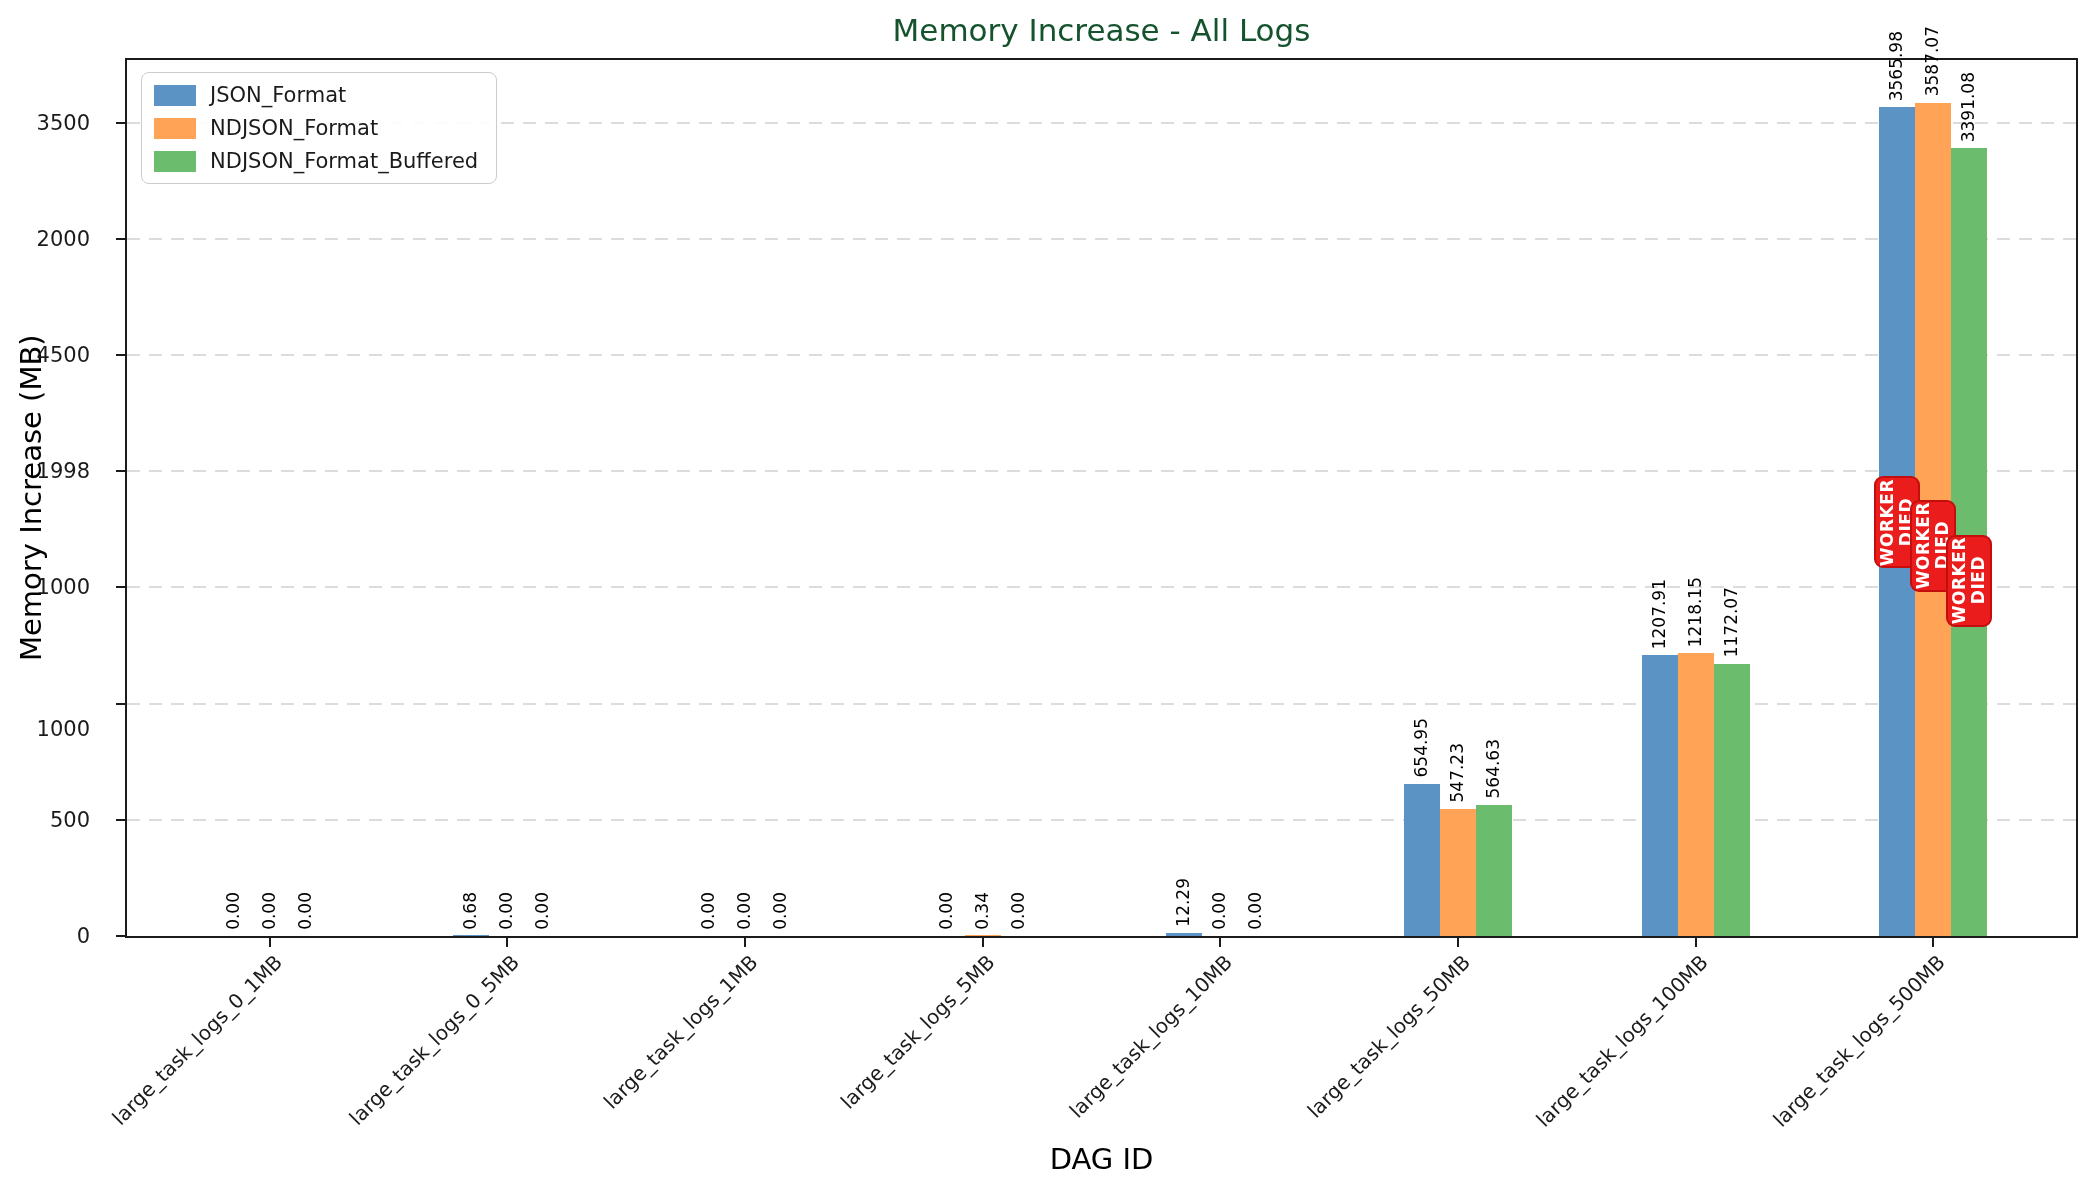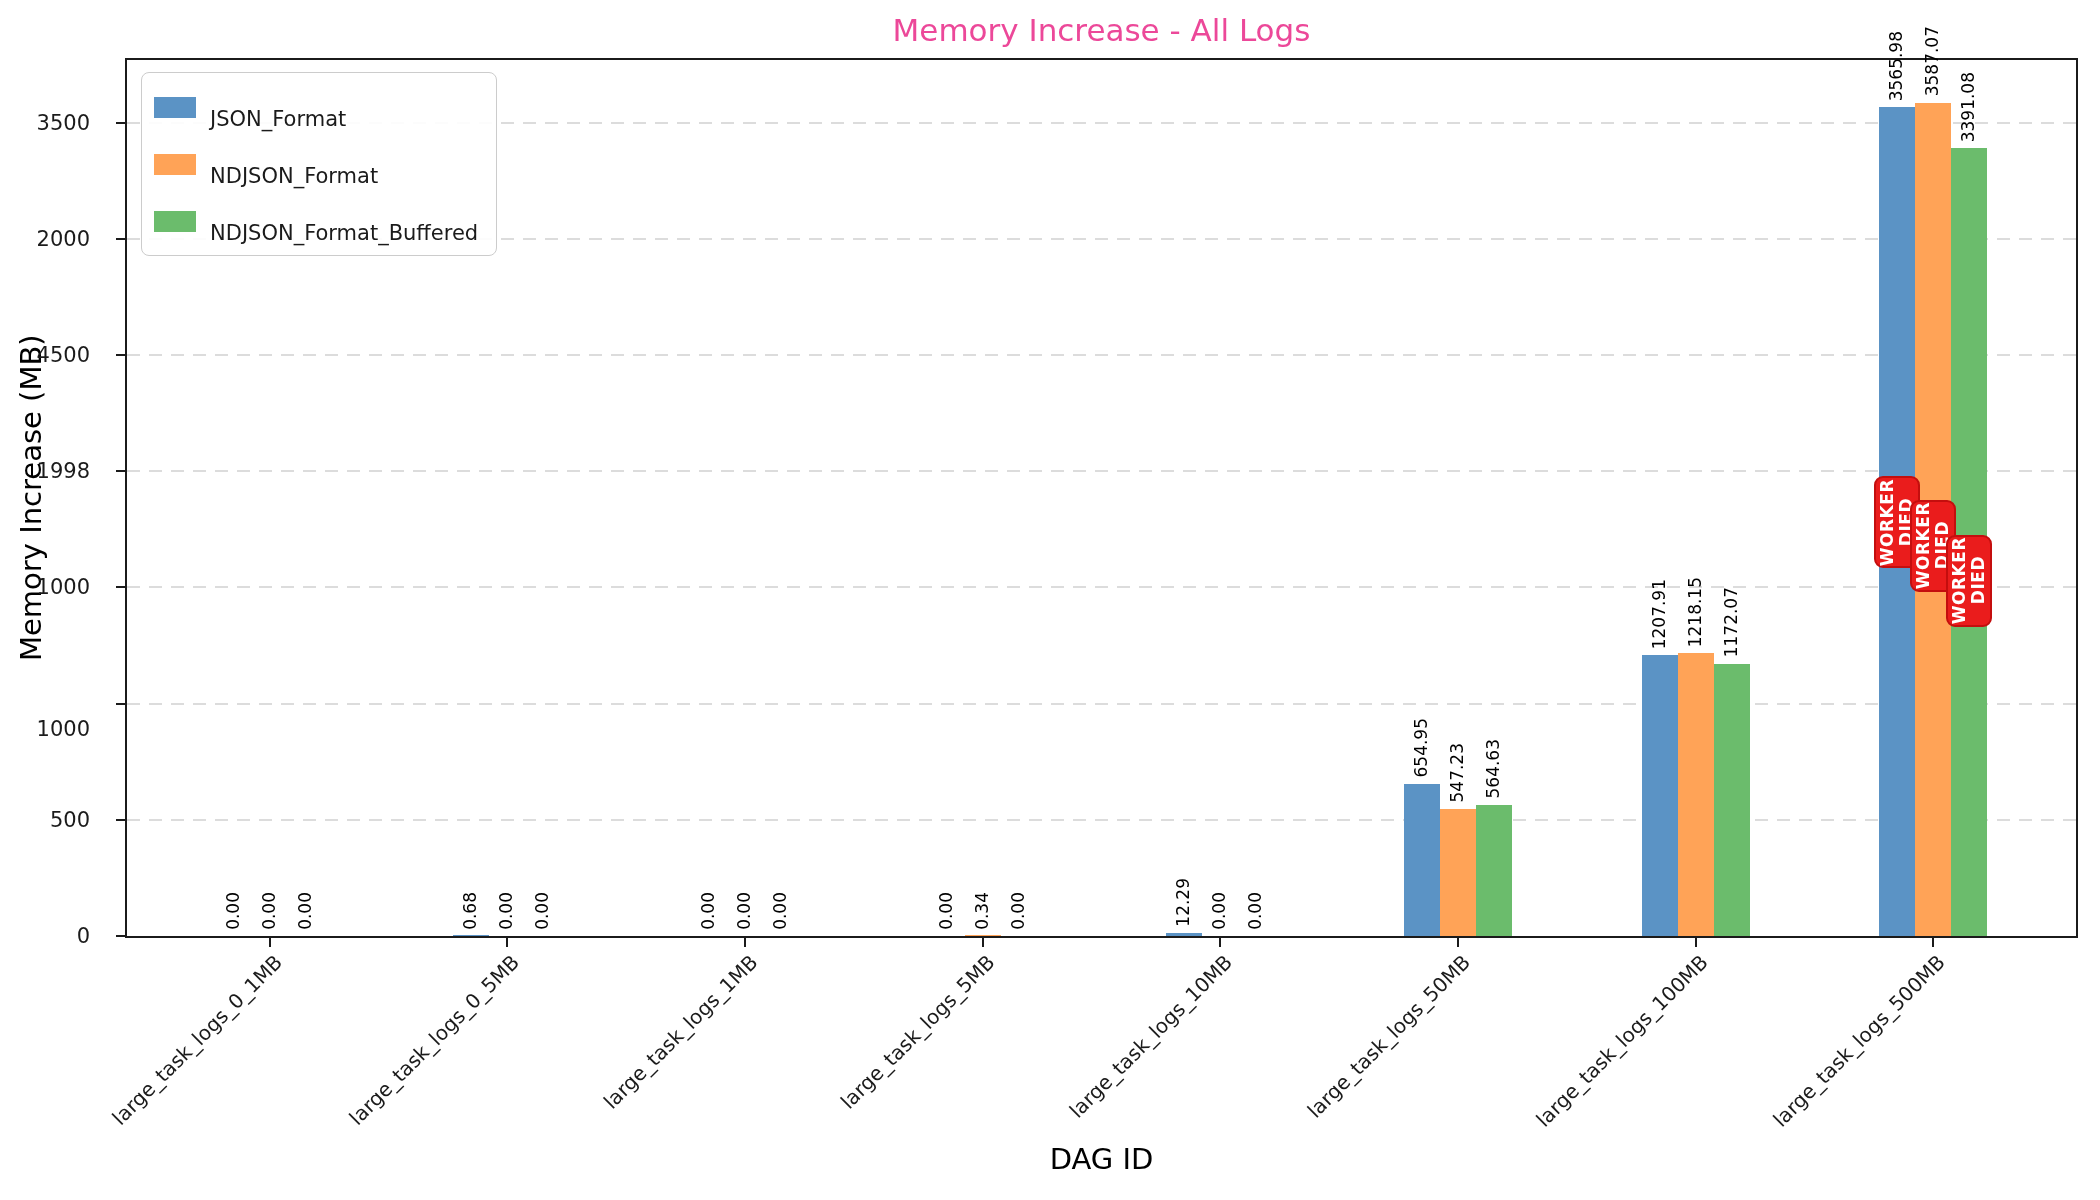--- a/index.html
+++ b/index.html
@@ -2,21 +2,21 @@
 <html><head>
 <meta charset="utf-8">
 <style>
   html,body{margin:0;padding:0;background:#ffffff;}
   body{
     width:2100px;height:1200px;position:relative;overflow:hidden;
     font-family:"DejaVu Sans","Liberation Sans",sans-serif;color:#111;
   }
   .chart-title{
     position:absolute;left:125px;top:12px;width:1953px;
-    text-align:center;font-size:31px;color:#ec4899;
+    text-align:center;font-size:31px;color:#14532d;
   }
   .y-axis-label{
     position:absolute;left:14px;top:58px;height:880px;
     display:flex;align-items:center;justify-content:center;
     writing-mode:vertical-rl;transform:rotate(180deg);
     font-size:29px;color:#000;
   }
   .x-axis-label{
     position:absolute;left:125px;top:1142px;width:1953px;
     text-align:center;font-size:29px;color:#000;
@@ -44,21 +44,21 @@
     position:absolute;font-size:17px;color:#000;line-height:19px;
     writing-mode:vertical-rl;transform:rotate(180deg);white-space:nowrap;
   }
   .legend{
     position:absolute;left:14px;top:12px;z-index:5;
     background:rgba(255,255,255,0.9);border:1.5px solid #cccccc;border-radius:8px;
     padding:10px 18px 10px 12px;display:flex;flex-direction:column;gap:9px;
   }
   .legend-item{display:flex;align-items:center;gap:14px;}
   .legend-swatch{width:42px;height:21px;display:inline-block;}
-  .legend-label{font-size:21px;color:#1b1b1b;margin-top:24px;}
+  .legend-label{font-size:21px;color:#1b1b1b;}
   .badge{
     position:absolute;display:flex;align-items:center;justify-content:center;
     border-radius:9px;z-index:6;box-sizing:border-box;
   }
   .badge-text{
     writing-mode:vertical-rl;transform:rotate(180deg);
     font-size:17px;font-weight:bold;line-height:19px;
     white-space:pre-line;text-align:center;letter-spacing:0.5px;
   }
 </style>

